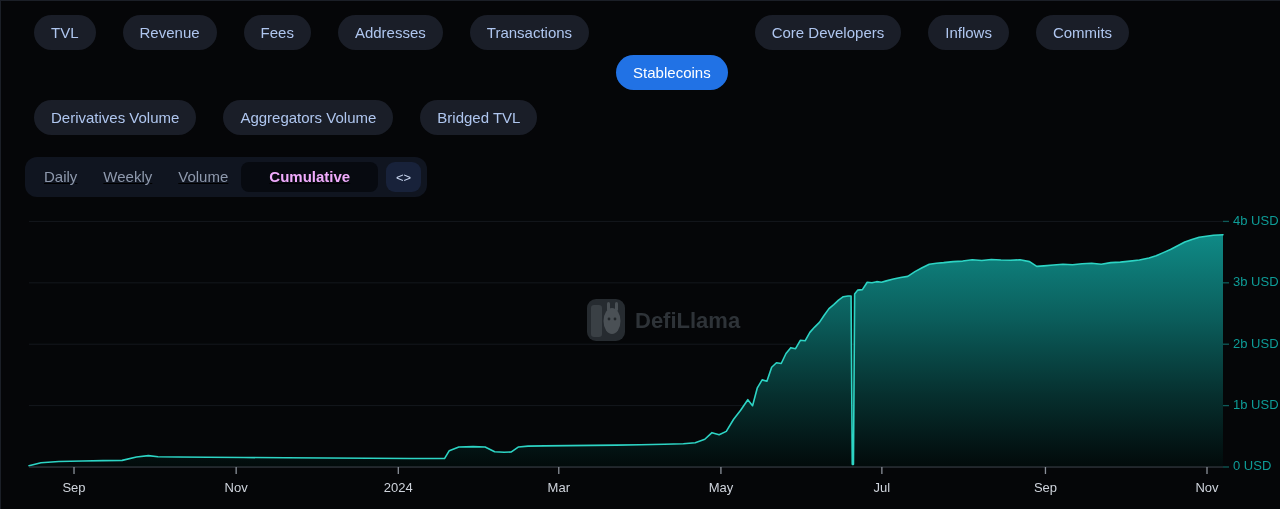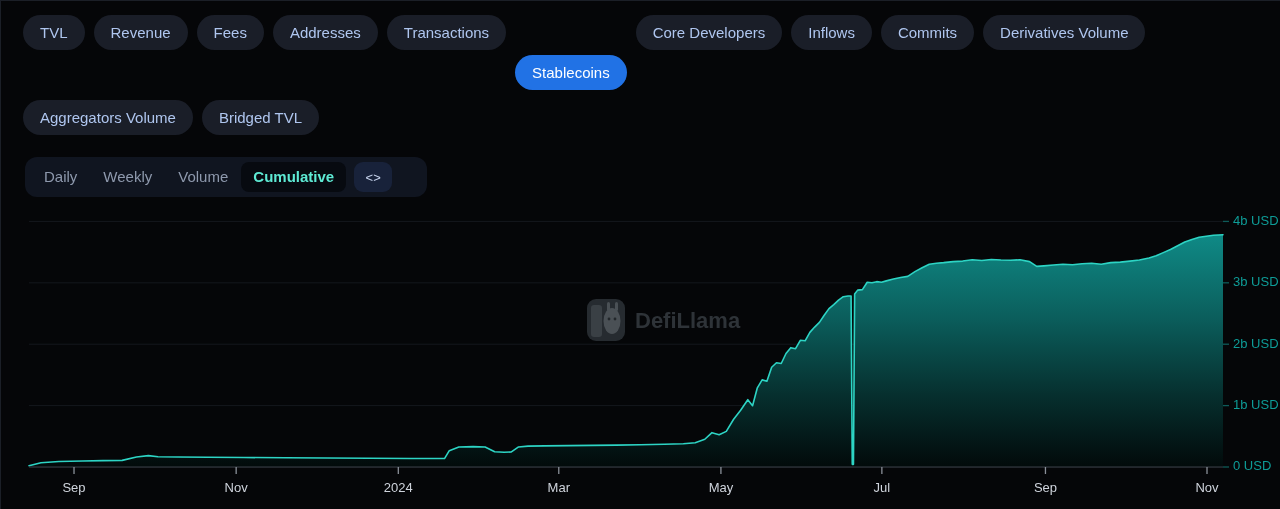--- a/index.html
+++ b/index.html
@@ -16,24 +16,24 @@
     width: 1280px;
     height: 509px;
     background: #050608;
     border-top: 1px solid #1b1f27;
     border-left: 1px solid #1b1f27;
     overflow: hidden;
   }
 
   
   .tabs-wrap {
-    padding: 14px 0 0 22px;
+    padding: 14px 0 0 33px;
     display: flex;
     flex-wrap: wrap;
-    gap: 10px 9px;
+    gap: 10px 27px;
     width: 1180px;
   }
   .pill {
     height: 35px;
     padding: 0 17px;
     border-radius: 17.5px;
     background: #1a1e28;
     color: #afc6ef;
     font-size: 15px;
     line-height: 35px;
@@ -70,23 +70,23 @@
     color: #8e99ad;
     cursor: pointer;
     user-select: none;
     white-space: nowrap;
     background: transparent;
     border: none;
     font-family: "Liberation Sans", sans-serif;
   }
   .toggle-opt.active {
     background: #070a10;
-    color: #5eead4;
+    color: #f0abfc;
     font-weight: bold;
-    padding: 0 12px;
+    padding: 0 28px;
   }
   .code-btn {
     margin-left: 8px;
     width: 38px;
     height: 30px;
     border-radius: 9px;
     background: #18223a;
     color: #c9d6ef;
     font-size: 13px;
     display: flex;
@@ -147,21 +147,21 @@
       <button class="pill active">Stablecoins</button>
       <button class="pill">Core Developers</button>
       <button class="pill">Inflows</button>
       <button class="pill">Commits</button>
       <button class="pill">Derivatives Volume</button>
       <button class="pill">Aggregators Volume</button>
       <button class="pill">Bridged TVL</button>
     </div>
 
   <div class="toggle-bar">
-    <div id="toggle-opts" style="display:flex;align-items:center;">
+    <div id="toggle-opts" style="display:flex;align-items:center;text-decoration:underline;">
         <button class="toggle-opt">Daily</button>
         <button class="toggle-opt">Weekly</button>
         <button class="toggle-opt">Volume</button>
         <button class="toggle-opt active">Cumulative</button>
       </div>
     <button class="code-btn">&lt;&gt;</button>
   </div>
 
   <div class="chart-area">
     <svg class="chart-svg" width="1280" height="329" viewBox="0 0 1280 329">

